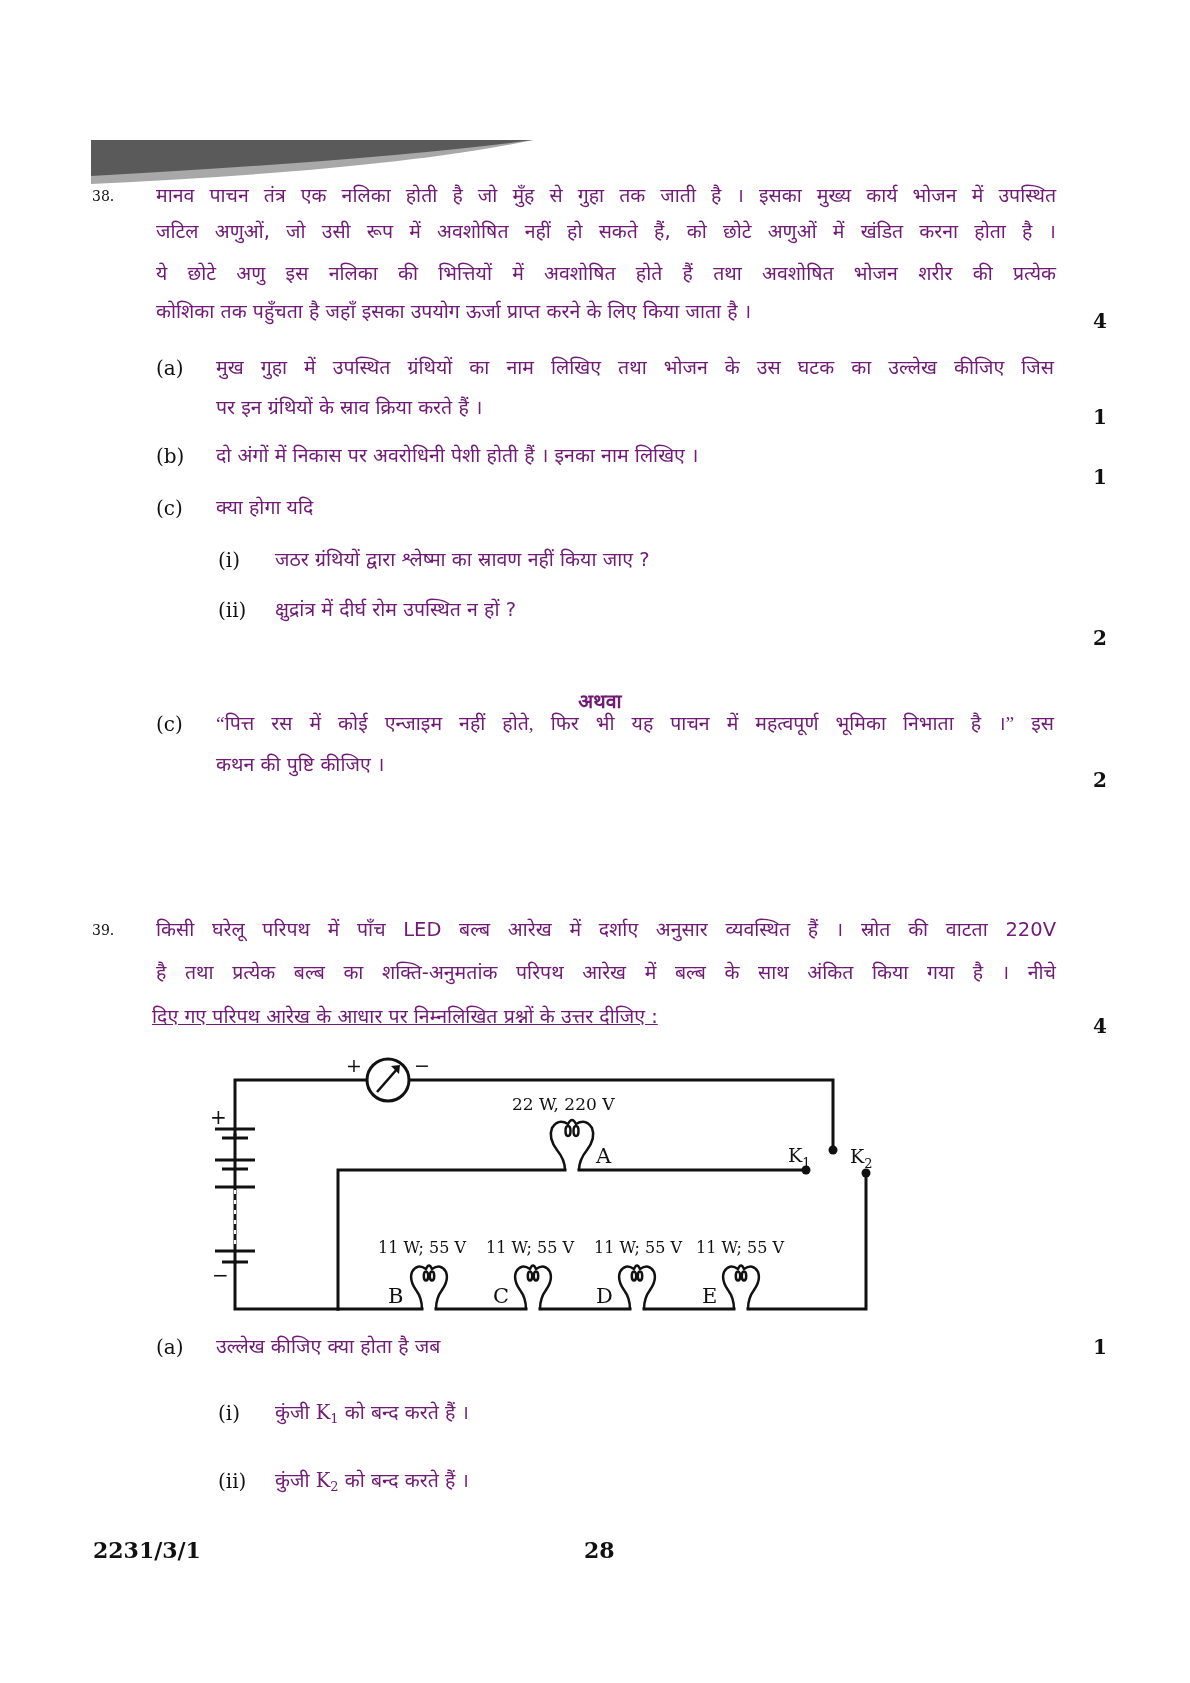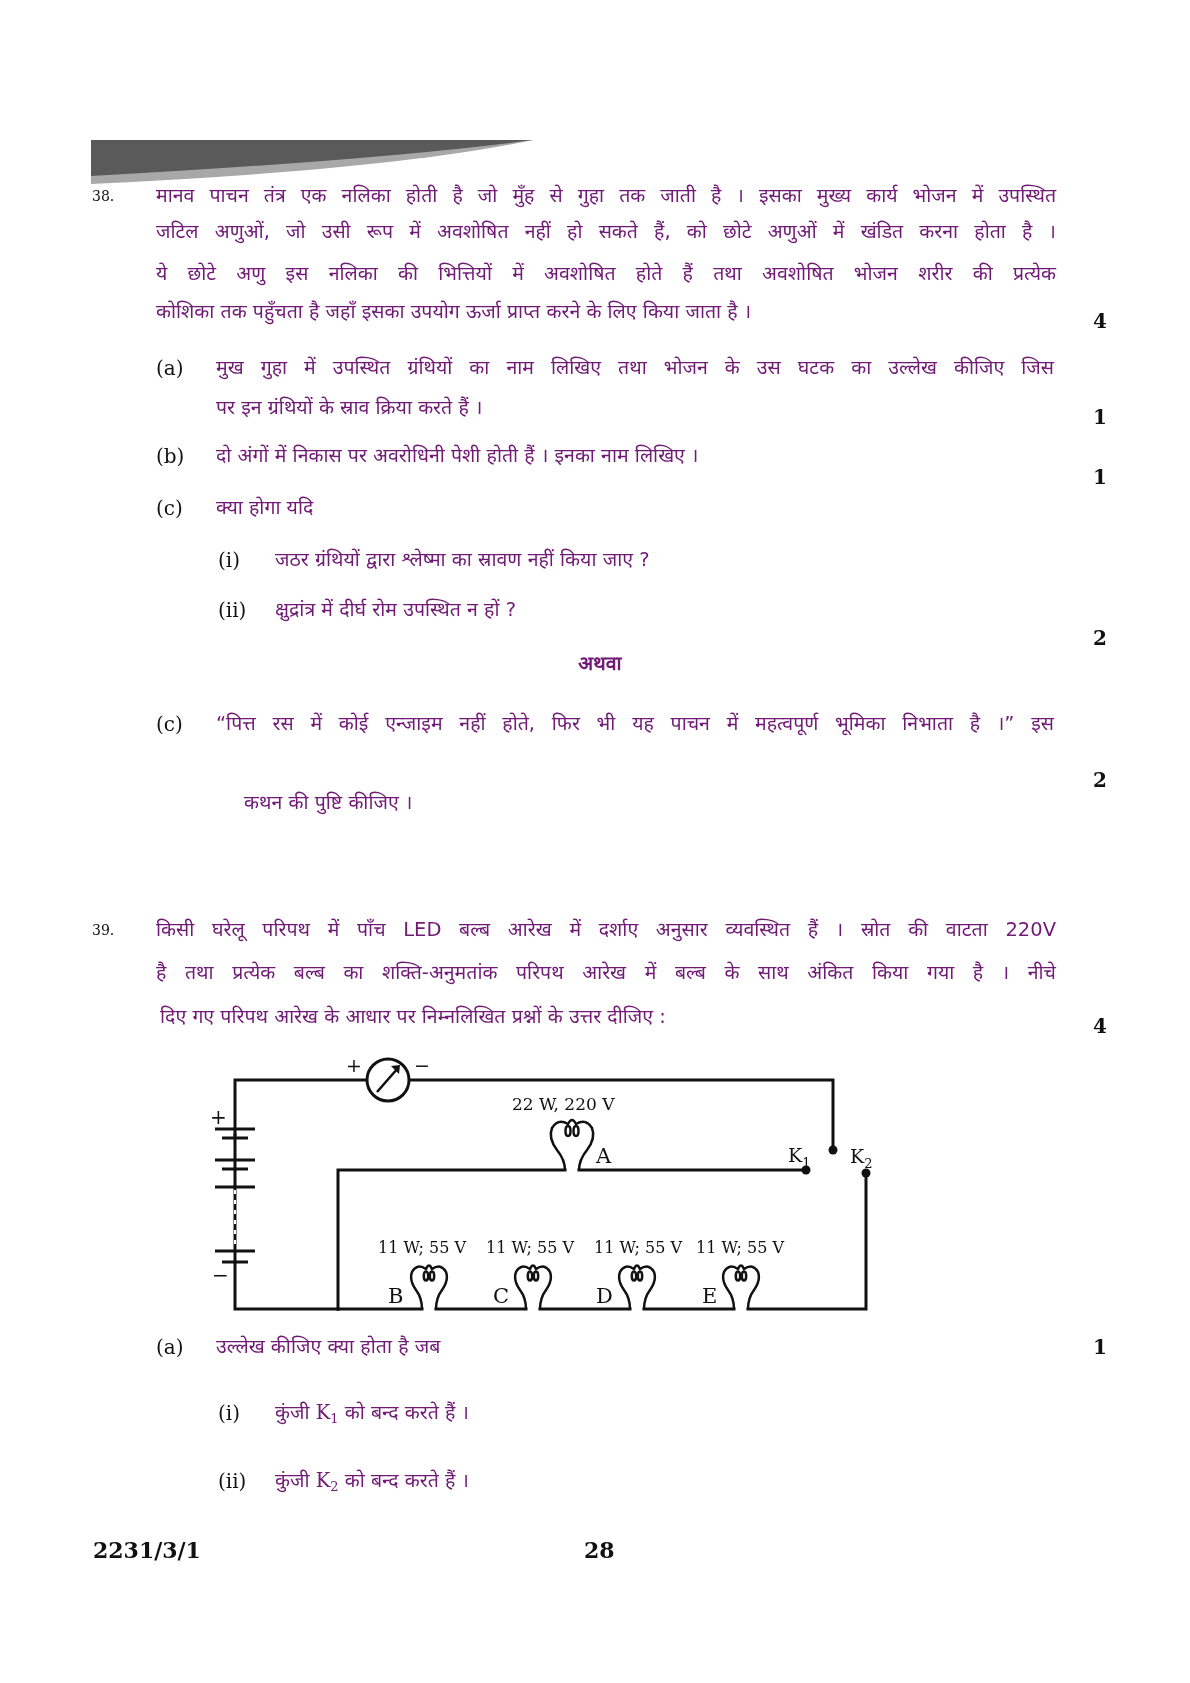--- a/index.html
+++ b/index.html
@@ -50,33 +50,33 @@
 
   <span class="abs lbl" style="left:156px;top:495px;">(c)</span>
   <div class="abs txt" style="left:216px;top:495px;">क्या होगा यदि</div>
 
   <span class="abs lbl" style="left:218px;top:547px;">(i)</span>
   <div class="abs txt" style="left:275px;top:547px;">जठर ग्रंथियों द्वारा श्लेष्मा का स्रावण नहीं किया जाए ?</div>
   <span class="abs lbl" style="left:218px;top:597px;">(ii)</span>
   <div class="abs txt" style="left:275px;top:597px;">क्षुद्रांत्र में दीर्घ रोम उपस्थित न हों ?</div>
   <span class="abs marks" style="top:625px;">2</span>
 
-  <div class="abs txt bold center" style="left:500px;top:651px;width:200px;font-family:Liberation Serif, serif;">अथवा</div>
+  <div class="abs txt bold center" style="left:500px;top:689px;width:200px;font-family:Liberation Serif, serif;">अथवा</div>
 
   <span class="abs lbl" style="left:156px;top:711px;">(c)</span>
-  <div class="abs txt justify" style="left:216px;top:711px;width:838px;">“पित्त रस में कोई एन्जाइम नहीं होते, फिर भी यह पाचन में महत्वपूर्ण भूमिका निभाता है ।” इस</div>
-  <div class="abs txt" style="left:216px;top:790px;margin-left:28px;">कथन की पुष्टि कीजिए ।</div>
+  <div class="abs txt justify" style="left:216px;top:711px;width:838px;font-family:Liberation Serif, serif;">“पित्त रस में कोई एन्जाइम नहीं होते, फिर भी यह पाचन में महत्वपूर्ण भूमिका निभाता है ।” इस</div>
+  <div class="abs txt" style="left:216px;top:752px;">कथन की पुष्टि कीजिए ।</div>
   <span class="abs marks" style="top:767px;">2</span>
 </div>
 
 <div>
   <span class="abs qnum" style="left:92px;top:917px;">39.</span>
   <div class="abs txt justify" style="left:156px;top:917px;width:900px;">किसी घरेलू परिपथ में पाँच LED बल्ब आरेख में दर्शाए अनुसार व्यवस्थित हैं । स्रोत की वाटता 220V</div>
   <div class="abs txt justify" style="left:156px;top:960px;width:900px;">है तथा प्रत्येक बल्ब का शक्ति-अनुमतांक परिपथ आरेख में बल्ब के साथ अंकित किया गया है । नीचे</div>
-  <div class="abs txt" style="left:160px;top:1004px;">दिए गए परिपथ आरेख के आधार पर निम्नलिखित प्रश्नों के उत्तर दीजिए :</div>
+  <div class="abs txt" style="left:152px;top:1004px;text-decoration:underline;">दिए गए परिपथ आरेख के आधार पर निम्नलिखित प्रश्नों के उत्तर दीजिए :</div>
   <span class="abs marks" style="top:1013px;">4</span>
 </div>
 
 <svg class="circuit" width="1190" height="1683" viewBox="0 0 1190 1683" style="pointer-events:none;">
   <g stroke="#111" stroke-width="3" fill="none" stroke-linecap="square">
 
     <path d="M235 1135 L235 1080 L367 1080"></path>
     <path d="M409 1080 L833 1080 L833 1148"></path>
 
     <path d="M235 1135 L235 1262" stroke-dasharray="none"></path>

